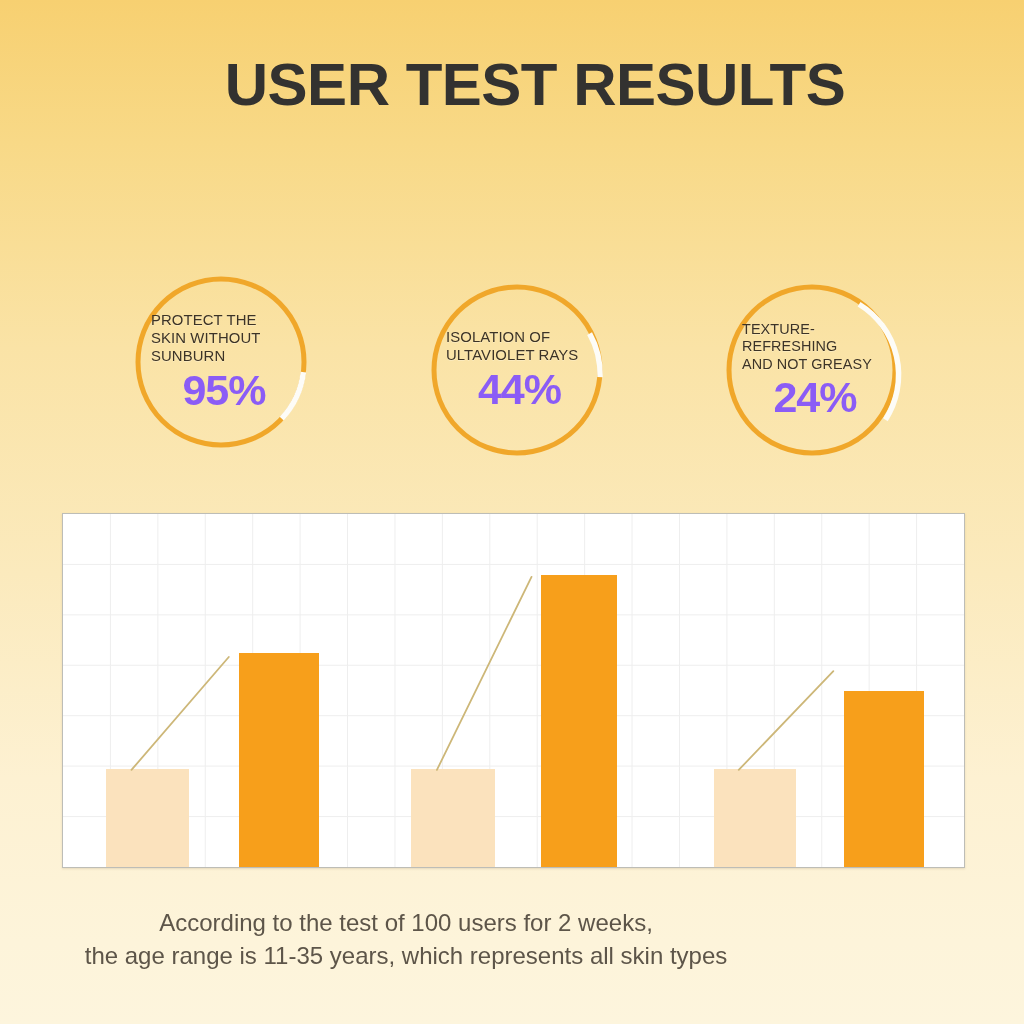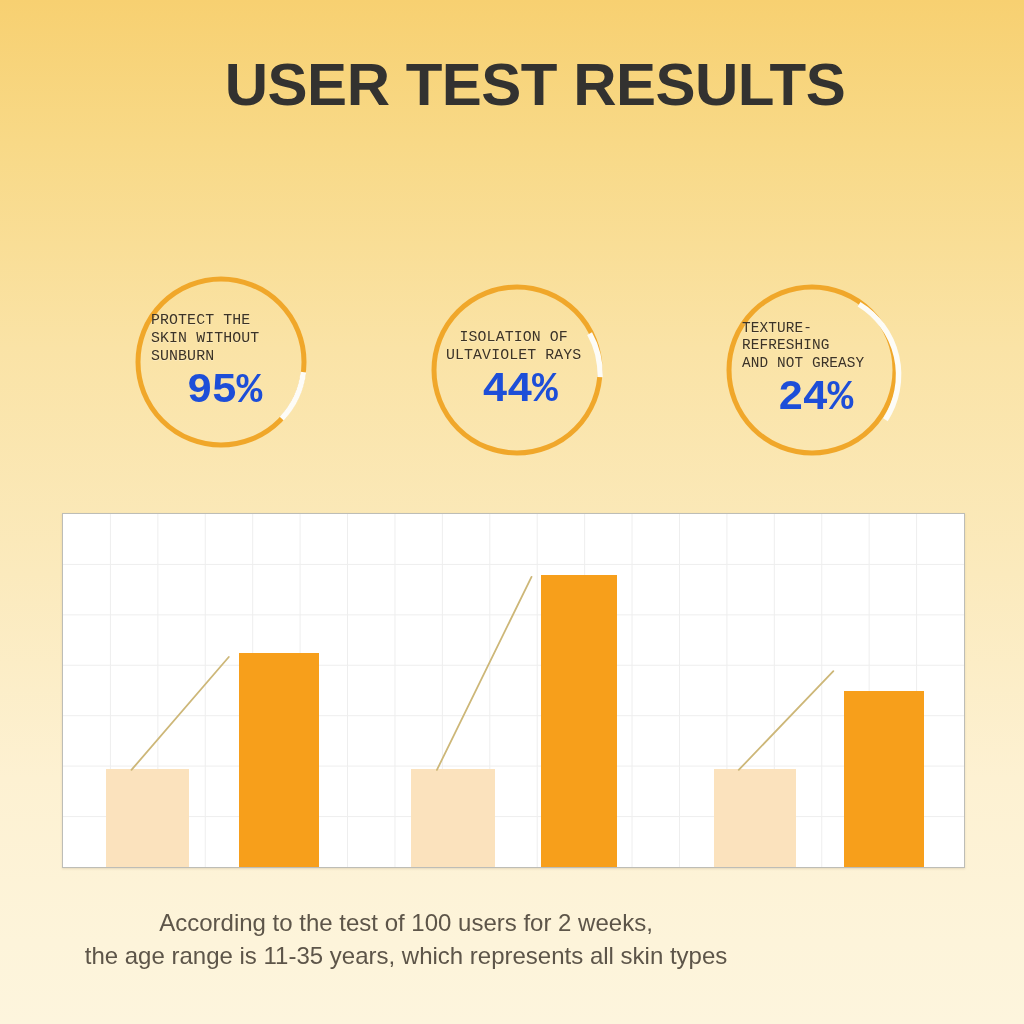--- a/index.html
+++ b/index.html
@@ -28,21 +28,21 @@
     letter-spacing:-0.5px;
     color:#333230;
     transform:scaleX(1.0);
     margin-left:23px;
   }
   #heading .ln { display:block; white-space:nowrap; }
   #heading .ln2 { font-size:61px; }
 
   
   #badges {
-    position:absolute; left:0; top:272px; width:1024px; height:200px;font-family:Liberation Mono, monospace;
+    position:absolute; left:0; top:272px; width:1024px; height:200px;
   }
   .badge {
     position:absolute;
     width:180px; height:180px;
   }
   .badge.b1 { left:131px; top:0px; }
   .badge.b2 { left:427px; top:8px; }
   .badge.b3 { left:722px; top:8px; }
 
   .badge .ring { position:absolute; inset:0; }
@@ -61,29 +61,29 @@
     letter-spacing:0.1px;
     transform:scaleX(0.96);
     transform-origin:left center;
     white-space:pre-line;
     text-shadow:0 1px 0 rgba(255,255,255,.25);
   }
   .badge .pct {
     margin-top:3px;
     font-size:43px;
     font-weight:bold;
-    color:#1d4ed8;
+    color:#8b5cf6;
     letter-spacing:-1px;
     line-height:1.05;
     align-self:center;
     transform:translateX(-2px);
   }
   .badge.b1 .inner { padding-left:20px; }
   .badge.b1 .label { font-size:15.5px; }
-  .badge.b2 .inner { padding-left:19px;text-align:center; }
+  .badge.b2 .inner { padding-left:19px; }
   .badge.b3 .inner { padding-left:20px; }
   .badge.b3 .label { font-size:15px; }
 
   
   #chart-panel {
     position:absolute;
     left:62px; top:513px;
     width:903px; height:355px;
     background:#ffffff;
     border:1px solid #bdbdb7;

